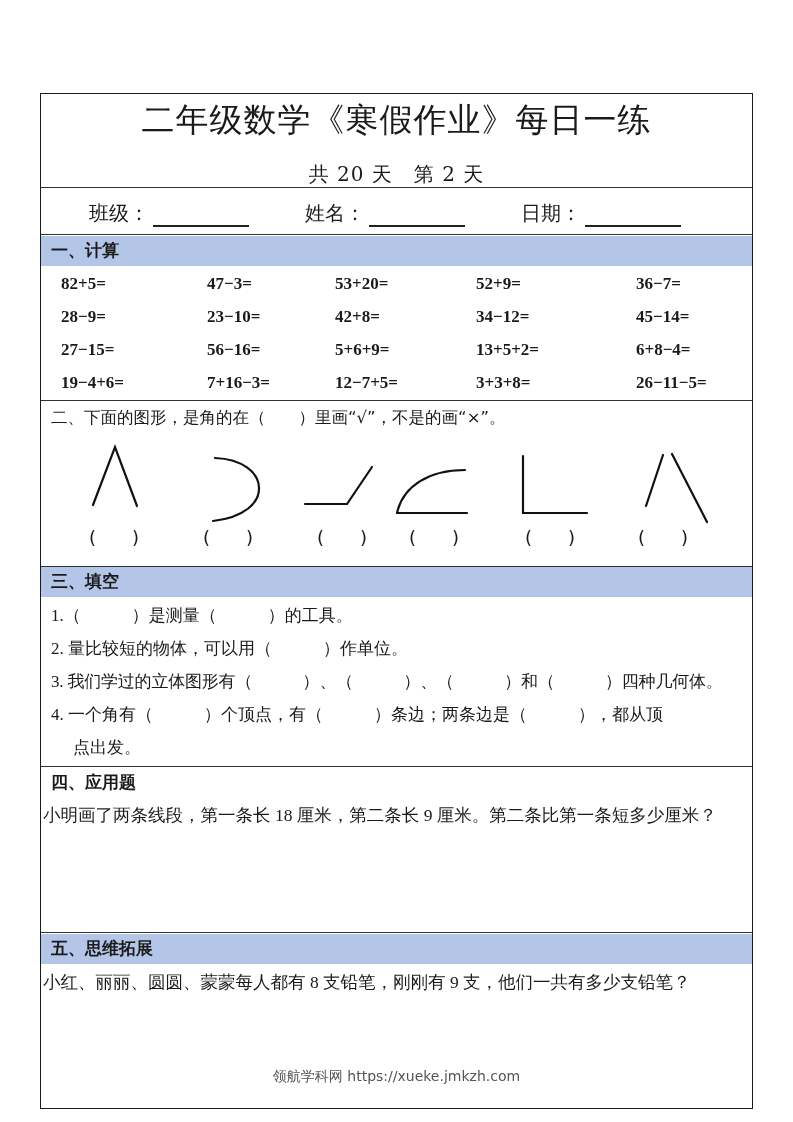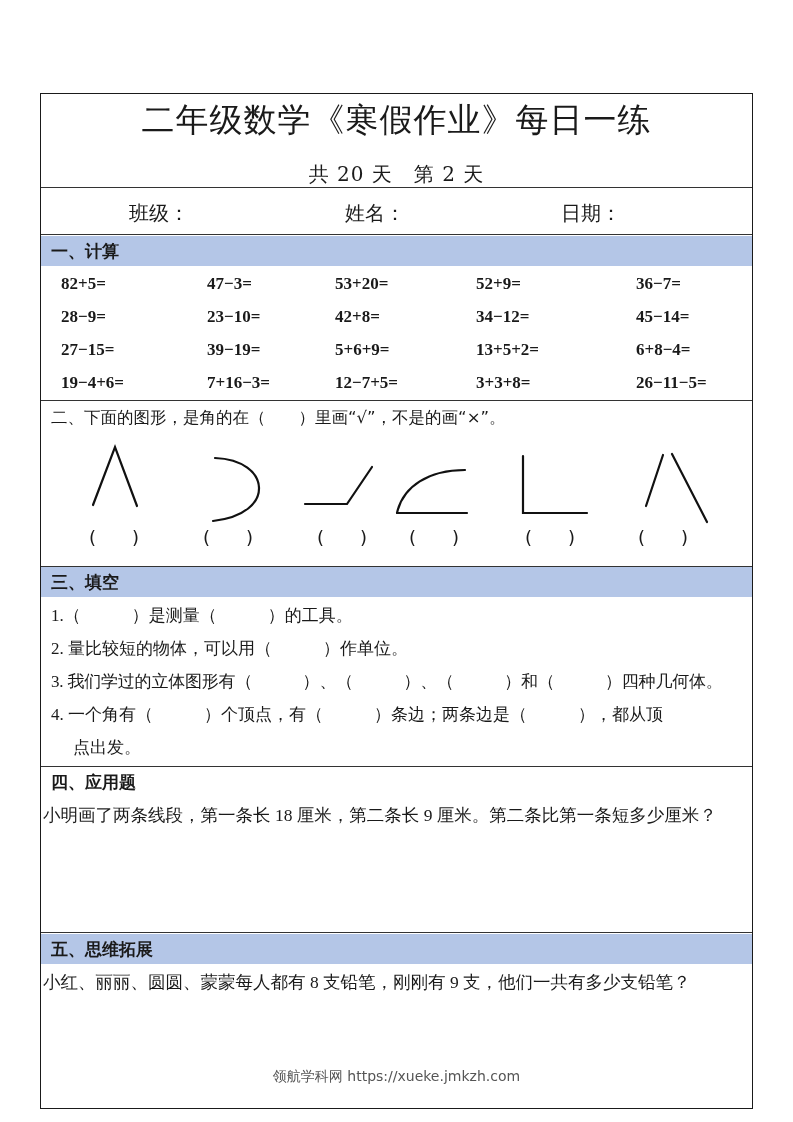--- a/index.html
+++ b/index.html
@@ -12,25 +12,25 @@
     margin-top: 44px;
   }
   .block { position: absolute; left: 0; width: 100%; }
   .divider-line { position: absolute; left: 0; width: 100%; height: 0; border-top: 1.5px solid #333; }
 
   .title-block { top: 0; height: 94px; text-align: center; }
   .title-main { position: absolute; left: 0; right: 0; top: 6px; font-size: 33px; line-height: 40px; letter-spacing: 1px; font-weight: 500; }
   .title-sub { position: absolute; left: 0; right: 0; top: 60px; font-size: 20px; line-height: 40px; letter-spacing: 1px; }
 
   .info-block { top: 95px; height: 46px; }
-  .info-field { position: absolute; top: 10px; font-size: 20px; line-height: 28px; display: flex; align-items: flex-end; flex-direction: column; }
+  .info-field { position: absolute; top: 10px; font-size: 20px; line-height: 28px; display: flex; align-items: flex-end; }
   .info-blank { display: inline-block; width: 96px; height: 22px; border-bottom: 2px solid #222; margin-left: 4px; }
 
   .sec-header { position: absolute; left: 0; width: 100%; height: 30px; font-family: "DejaVu Sans", "Liberation Sans", sans-serif; font-size: 17px; font-weight: bold; line-height: 30px; padding-left: 10px; color: #1a1a1a; }
-  .sec-header.blue { background: #b4c6e7; }
+  .sec-header.blue { background: #b4c6e7; font-family: Liberation Serif, serif; }
 
   .calc-grid { position: absolute; left: 0; top: 174px; width: 100%; }
   .calc-row { position: absolute; left: 0; width: 100%; height: 32px; font-weight: bold; }
   .calc-cell { position: absolute; font-size: 17px; line-height: 32px; font-family: "Liberation Serif", serif; }
 
   .shapes { position: absolute; left: 0; top: 340px; width: 100%; height: 130px; }
   .shape-paren { position: absolute; top: 92px; font-size: 18px; font-family: "DejaVu Sans", sans-serif; }
 
   .fill-item { position: absolute; left: 10px; right: 6px; font-size: 17px; line-height: 33px; font-family: "Liberation Serif", serif; }
   .para { position: absolute; left: 2px; right: 2px; font-size: 17.5px; line-height: 33px; font-family: "Liberation Serif", serif; text-align: justify; }
@@ -75,21 +75,21 @@
     </div>
     <div class="calc-row" style="top:33px">
       <span class="calc-cell" style="left:20px">28−9=</span>
       <span class="calc-cell" style="left:166px">23−10=</span>
       <span class="calc-cell" style="left:294px">42+8=</span>
       <span class="calc-cell" style="left:435px">34−12=</span>
       <span class="calc-cell" style="left:595px">45−14=</span>
     </div>
     <div class="calc-row" style="top:66px">
       <span class="calc-cell" style="left:20px">27−15=</span>
-      <span class="calc-cell" style="left:166px">39−19=</span>
+      <span class="calc-cell" style="left:166px">56−16=</span>
       <span class="calc-cell" style="left:294px">5+6+9=</span>
       <span class="calc-cell" style="left:435px">13+5+2=</span>
       <span class="calc-cell" style="left:595px">6+8−4=</span>
     </div>
     <div class="calc-row" style="top:99px">
       <span class="calc-cell" style="left:20px">19−4+6=</span>
       <span class="calc-cell" style="left:166px">7+16−3=</span>
       <span class="calc-cell" style="left:294px">12−7+5=</span>
       <span class="calc-cell" style="left:435px">3+3+8=</span>
       <span class="calc-cell" style="left:595px">26−11−5=</span>

